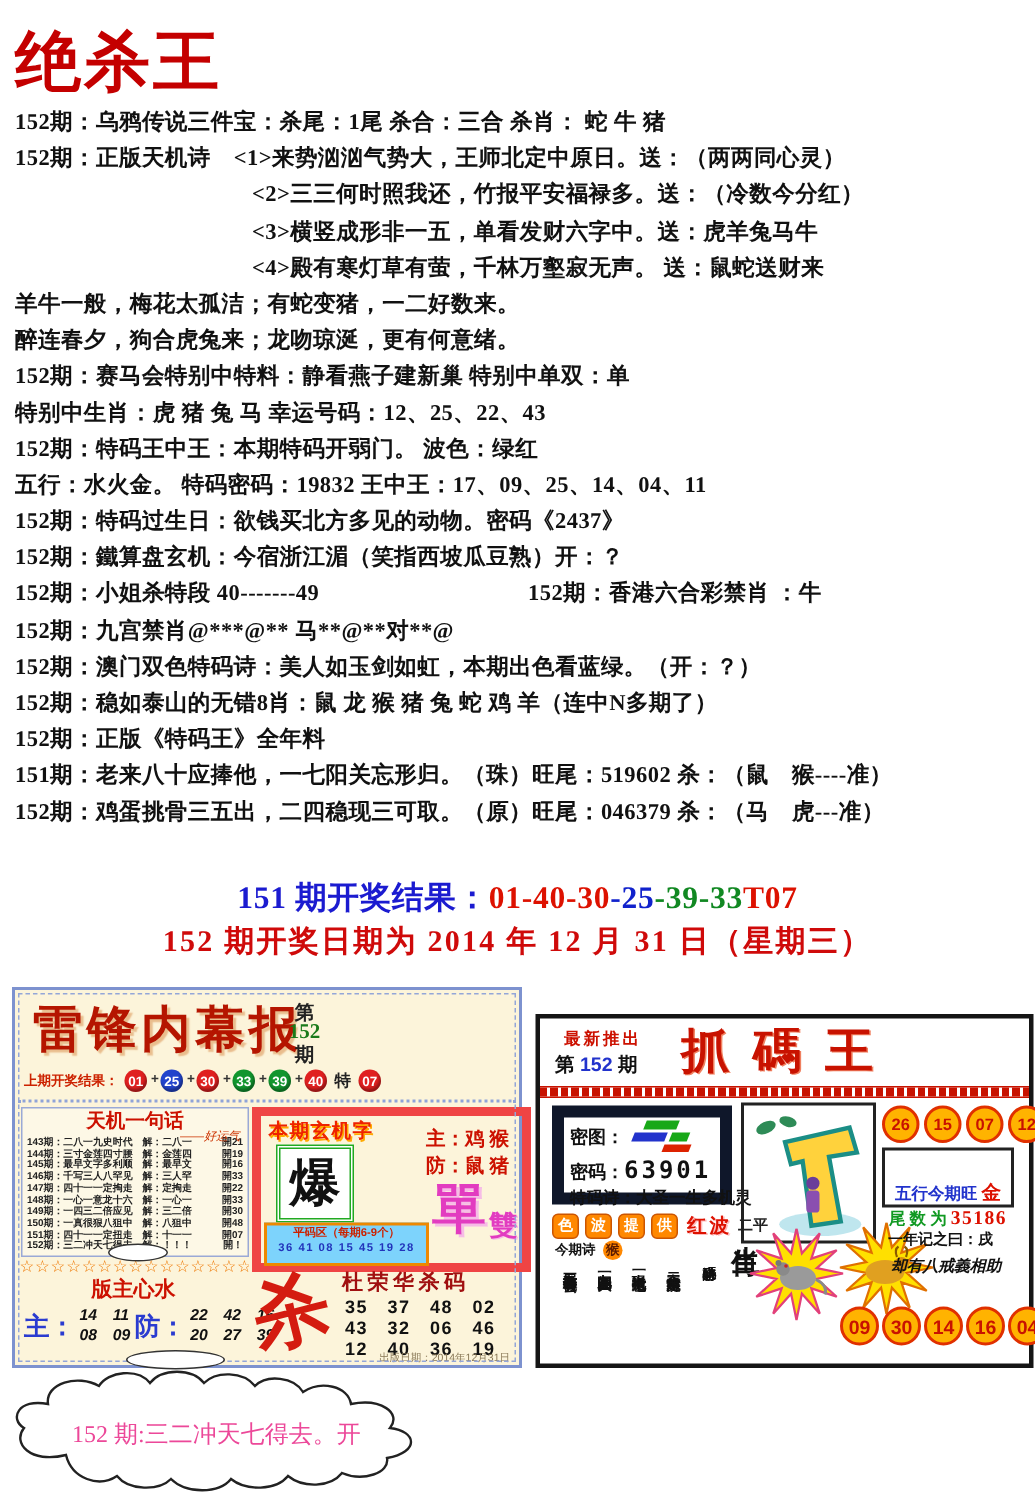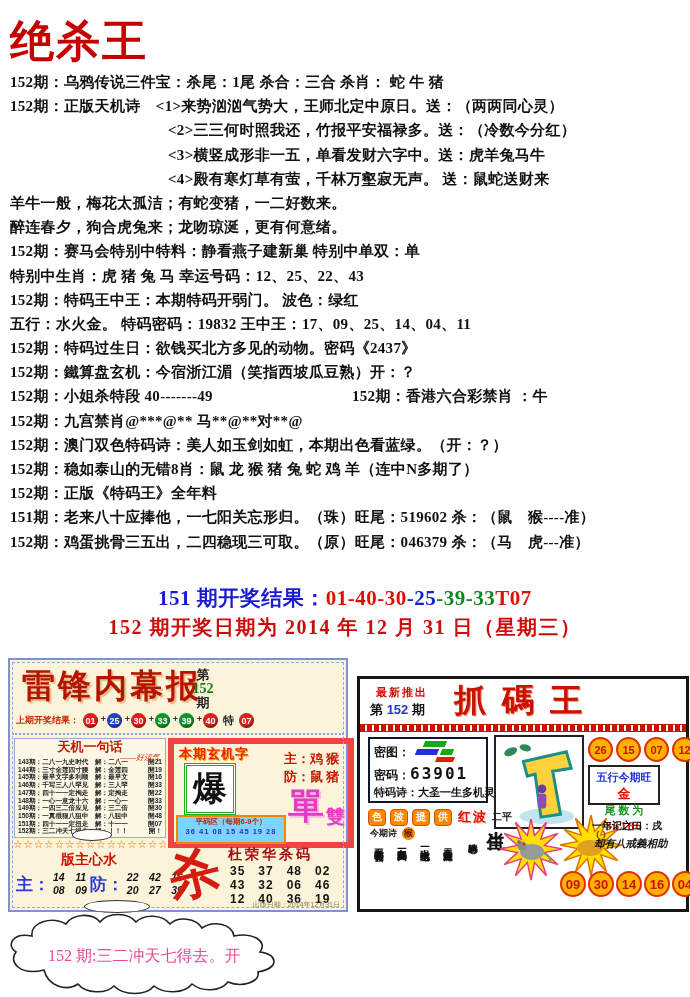--- a/index.html
+++ b/index.html
@@ -98,39 +98,39 @@
   .zh-promo {position:absolute; left:16px; top:6px; color:#cc1100; font-weight:bold; font-size:11px;
              letter-spacing:2px; font-family:"Liberation Serif",serif;}
   .zh-issue {position:absolute; left:10px; top:22px; font-size:13px; font-weight:bold; color:#111;}
   .zh-issue .no {color:#2233cc;}
   .zh-title {position:absolute; left:94px; top:0px; font-size:32px; font-weight:bold; color:#c81200;
              letter-spacing:16px; font-family:"DejaVu Serif",serif; text-shadow:1px 1px 0 #f08060; white-space:nowrap;}
   .zh-sep {position:absolute; left:0; right:0; top:45px; height:6px;
            background:repeating-linear-gradient(90deg,#c81200 0 5px,#fff 5px 7px);
            border-top:1px solid #c81200; border-bottom:1px solid #c81200;}
 
-  .zh-mitu {position:absolute; left:8px; top:58px; width:120px; height:66px; border:2px solid #0f172a; padding:2px 4px; box-sizing:border-box;}
+  .zh-mitu {position:absolute; left:8px; top:58px; width:120px; height:66px; border:8px solid #0f172a; padding:2px 4px; box-sizing:border-box;}
   .zh-mitu .row1 {display:flex; align-items:center; gap:4px; font-size:12px; font-weight:bold;}
   .glyph {position:relative; width:46px; height:22px; display:inline-block;}
   .glyph i {position:absolute; transform:skewX(-22deg); display:block;}
   .g1 {left:10px; top:0; width:22px; height:6px; background:#18a818;}
   .g2 {left:2px; top:8px; width:22px; height:6px; background:#2233cc;}
   .g3 {left:27px; top:8px; width:12px; height:6px; background:#18a818;}
   .g4 {left:22px; top:16px; width:18px; height:5px; background:#dd2200;}
   .zh-mima {font-size:12px; font-weight:bold; margin-top:1px;}
   .zh-mima .val {font-size:16px; letter-spacing:2px; font-family:"DejaVu Sans Mono",monospace;}
   .zh-shi {font-size:11px; font-weight:bold; margin-top:1px; font-family:Liberation Sans, sans-serif; white-space:nowrap;}
 
   .zh-pic {position:absolute; left:134px; top:56px; width:90px; height:94px; border:2px solid #222; box-sizing:border-box;}
 
   .zh-topballs {position:absolute; left:228px; top:58px; display:flex; gap:3px;}
   .oball {width:21px; height:21px; border-radius:50%; background:#ffb300; border:2px solid #e03000;
           color:#c81200; font-weight:bold; font-size:11px; display:flex; align-items:center; justify-content:center;}
-  .zh-wuxing {position:absolute; left:228px; top:86px; width:72px; height:40px; border:2px solid #222;
-              text-align:center; padding-top:3px; box-sizing:border-box;}
+  .zh-wuxing {position:absolute; left:228px; top:86px; width:88px; height:40px; border:2px solid #222;
+              text-align:center; padding-top:19px; box-sizing:border-box;}
   .wx1 {font-size:11px; font-weight:bold; color:#2233cc; font-family:"Liberation Serif",serif;}
   .wx1 .v {color:#dd1100; font-size:13px;}
   .wx2 {font-size:11px; font-weight:bold; color:#119922; font-family:"Liberation Serif",serif;}
   .wx2 .v {color:#dd1100; font-size:13px; letter-spacing:1px;margin-top:28px;}
 
   .zh-badges {position:absolute; left:8px; top:129px; display:flex; gap:4px; align-items:center;}
   .badge {width:16px; height:15px; background:#ff8800; border:1px solid #cc5500; border-radius:4px;
           color:#fff; font-size:10px; font-weight:bold; display:flex; align-items:center; justify-content:center;}
   .badge-suffix {color:#dd1100; font-weight:bold; font-size:13px; font-family:"Liberation Serif",serif;
                  letter-spacing:2px; margin-left:2px; text-shadow:1px 1px 0 #fbb;}

